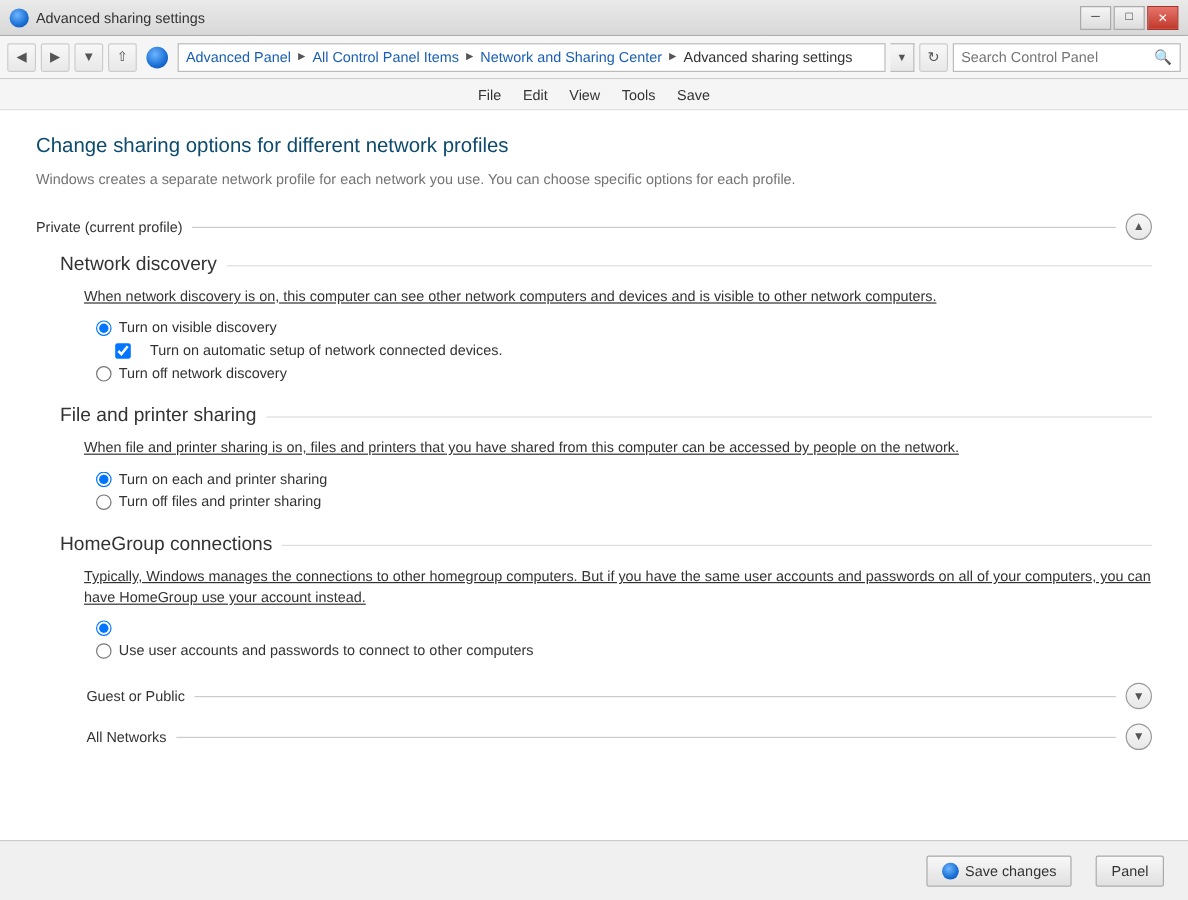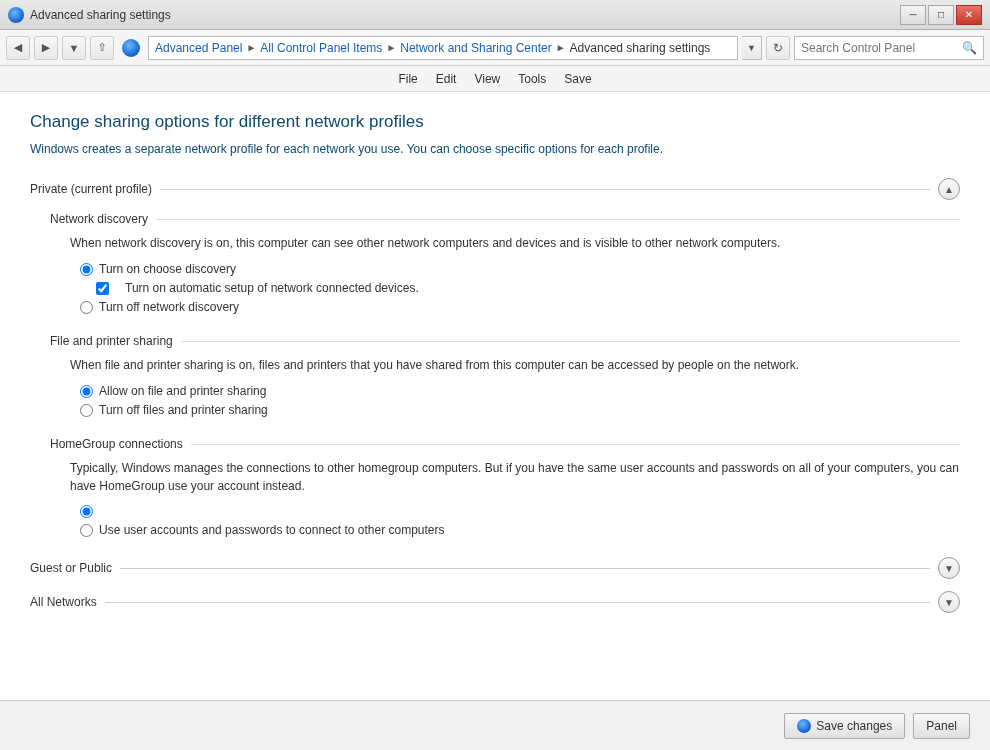--- a/index.html
+++ b/index.html
@@ -182,21 +182,21 @@
 
     .page-title {
       color: #0c4a6e;
       font-size: 17px;
       font-weight: normal;
       margin-bottom: 8px;
     }
 
     .page-description {
       font-size: 12px;
-      color: #0c4a6e;
+      color: #737373;
       margin-bottom: 20px;
       line-height: 1.5;
     }
 
     
     .section-header {
       display: flex;
       align-items: center;
       gap: 8px;
       margin-bottom: 12px;
@@ -232,36 +232,37 @@
       margin-bottom: 20px;
       padding-left: 20px;
     }
     .sub-section-header {
       display: flex;
       align-items: center;
       gap: 8px;
       margin-bottom: 8px;
     }
     .sub-section-label {
-      font-size: 12px;
+      font-size: 16px;
       color: #333;
       white-space: nowrap;
     }
     .sub-section-line {
       flex: 1;
       height: 1px;
       background: #ddd;
     }
 
     .sub-description {
       font-size: 12px;
       color: #333;
       margin-bottom: 10px;
       line-height: 1.5;
       padding-left: 20px;
+      text-decoration: underline;
     }
 
     .options-group {
       padding-left: 30px;
       display: flex;
       flex-direction: column;
       gap: 5px;
     }
 
     .radio-option {
@@ -286,32 +287,33 @@
       padding-left: 16px;
     }
     .checkbox-option input[type="checkbox"] {
       margin: 0;
       cursor: pointer;
     }
 
     
     .collapsed-section {
       margin-bottom: 8px;
+      margin-left: 42px;
     }
 
     
     .bottom-bar {
       height: 50px;
       background: #f0f0f0;
       border-top: 1px solid #ccc;
       display: flex;
       align-items: center;
       justify-content: flex-end;
       padding: 0 20px;
-      gap: 8px;
+      gap: 20px;
     }
     .btn-save {
       height: 26px;
       padding: 0 12px;
       background: linear-gradient(to bottom, #f8f8f8, #e0e0e0);
       border: 1px solid #aaa;
       cursor: pointer;
       font-size: 12px;
       color: #333;
       display: flex;
@@ -405,21 +407,21 @@
 
   <div class="sub-section">
     <div class="sub-section-header">
       <span class="sub-section-label">Network discovery</span>
       <div class="sub-section-line"></div>
     </div>
     <div class="sub-description">When network discovery is on, this computer can see other network computers and devices and is visible to other network computers.</div>
     <div class="options-group">
       <label class="radio-option">
         <input type="radio" name="netdisc" checked="" style="">
-        <span>Turn on choose discovery</span>
+        <span>Turn on visible discovery</span>
       </label>
       <label class="checkbox-option">
         <input type="checkbox" checked="" style="">
         <span>Turn on automatic setup of network connected devices.</span>
       </label>
       <label class="radio-option">
         <input type="radio" name="netdisc" style="">
         <span>Turn off network discovery</span>
       </label>
     </div>
@@ -427,21 +429,21 @@
 
   <div class="sub-section">
     <div class="sub-section-header">
       <span class="sub-section-label">File and printer sharing</span>
       <div class="sub-section-line"></div>
     </div>
     <div class="sub-description">When file and printer sharing is on, files and printers that you have shared from this computer can be accessed by people on the network.</div>
     <div class="options-group">
       <label class="radio-option">
         <input type="radio" name="fileshare" checked="" style="">
-        <span>Allow on file and printer sharing</span>
+        <span>Turn on each and printer sharing</span>
       </label>
       <label class="radio-option">
         <input type="radio" name="fileshare" style="">
         <span>Turn off files and printer sharing</span>
       </label>
     </div>
   </div>
 
   <div class="sub-section">
     <div class="sub-section-header">

